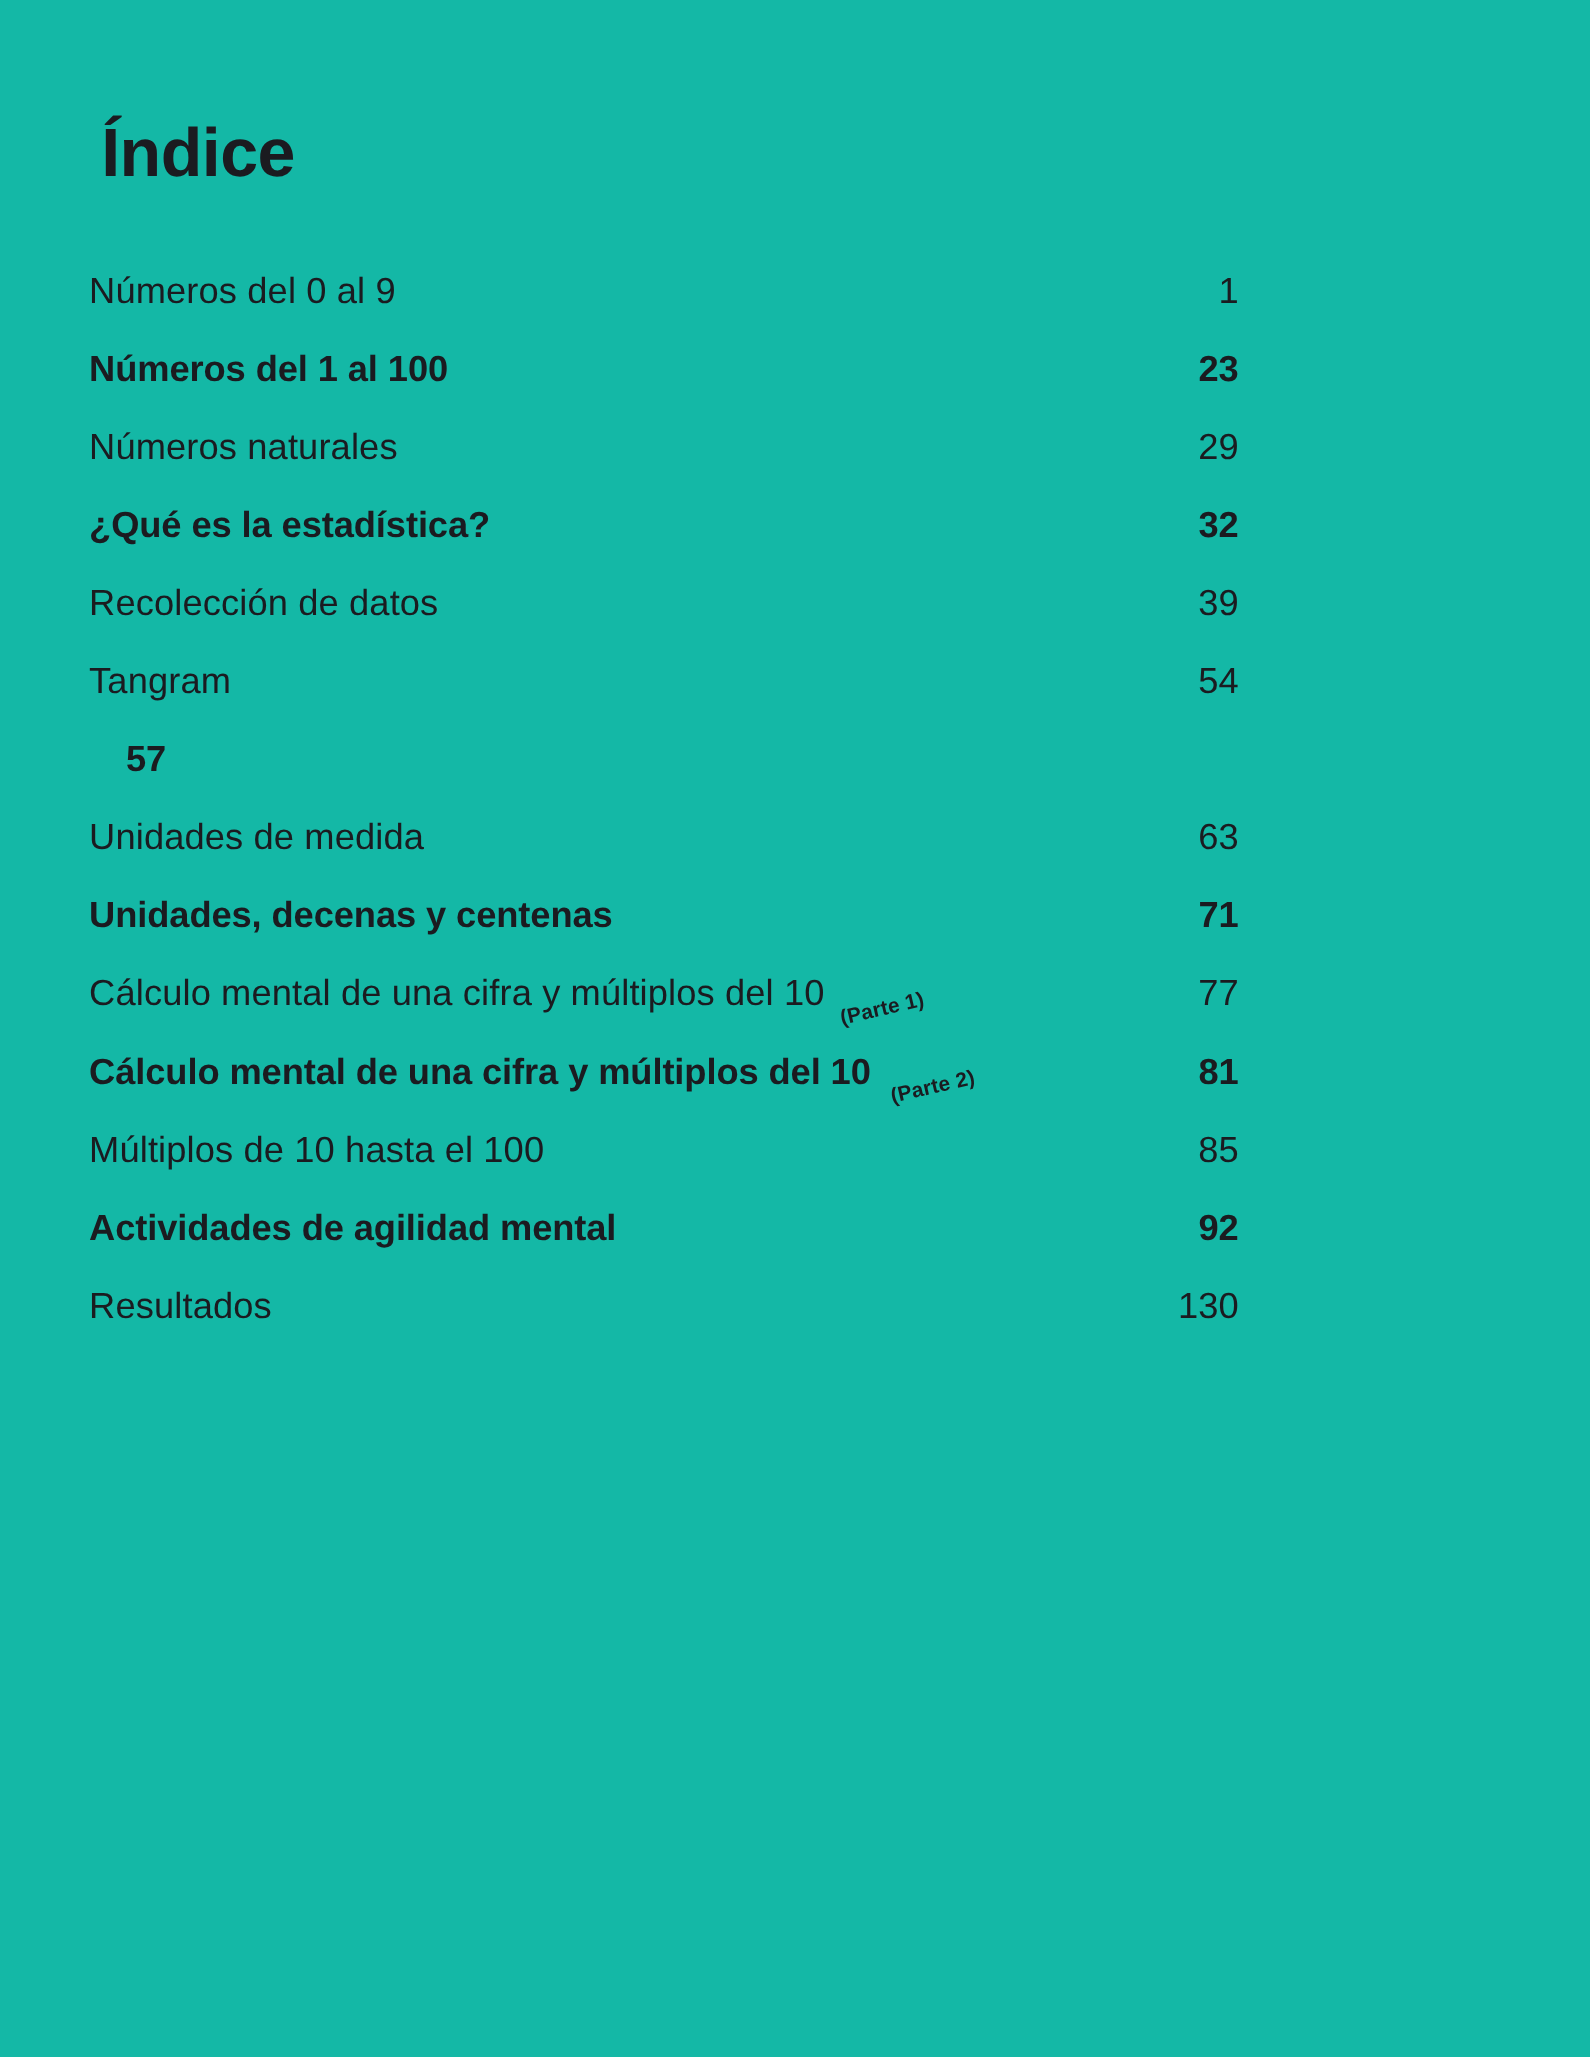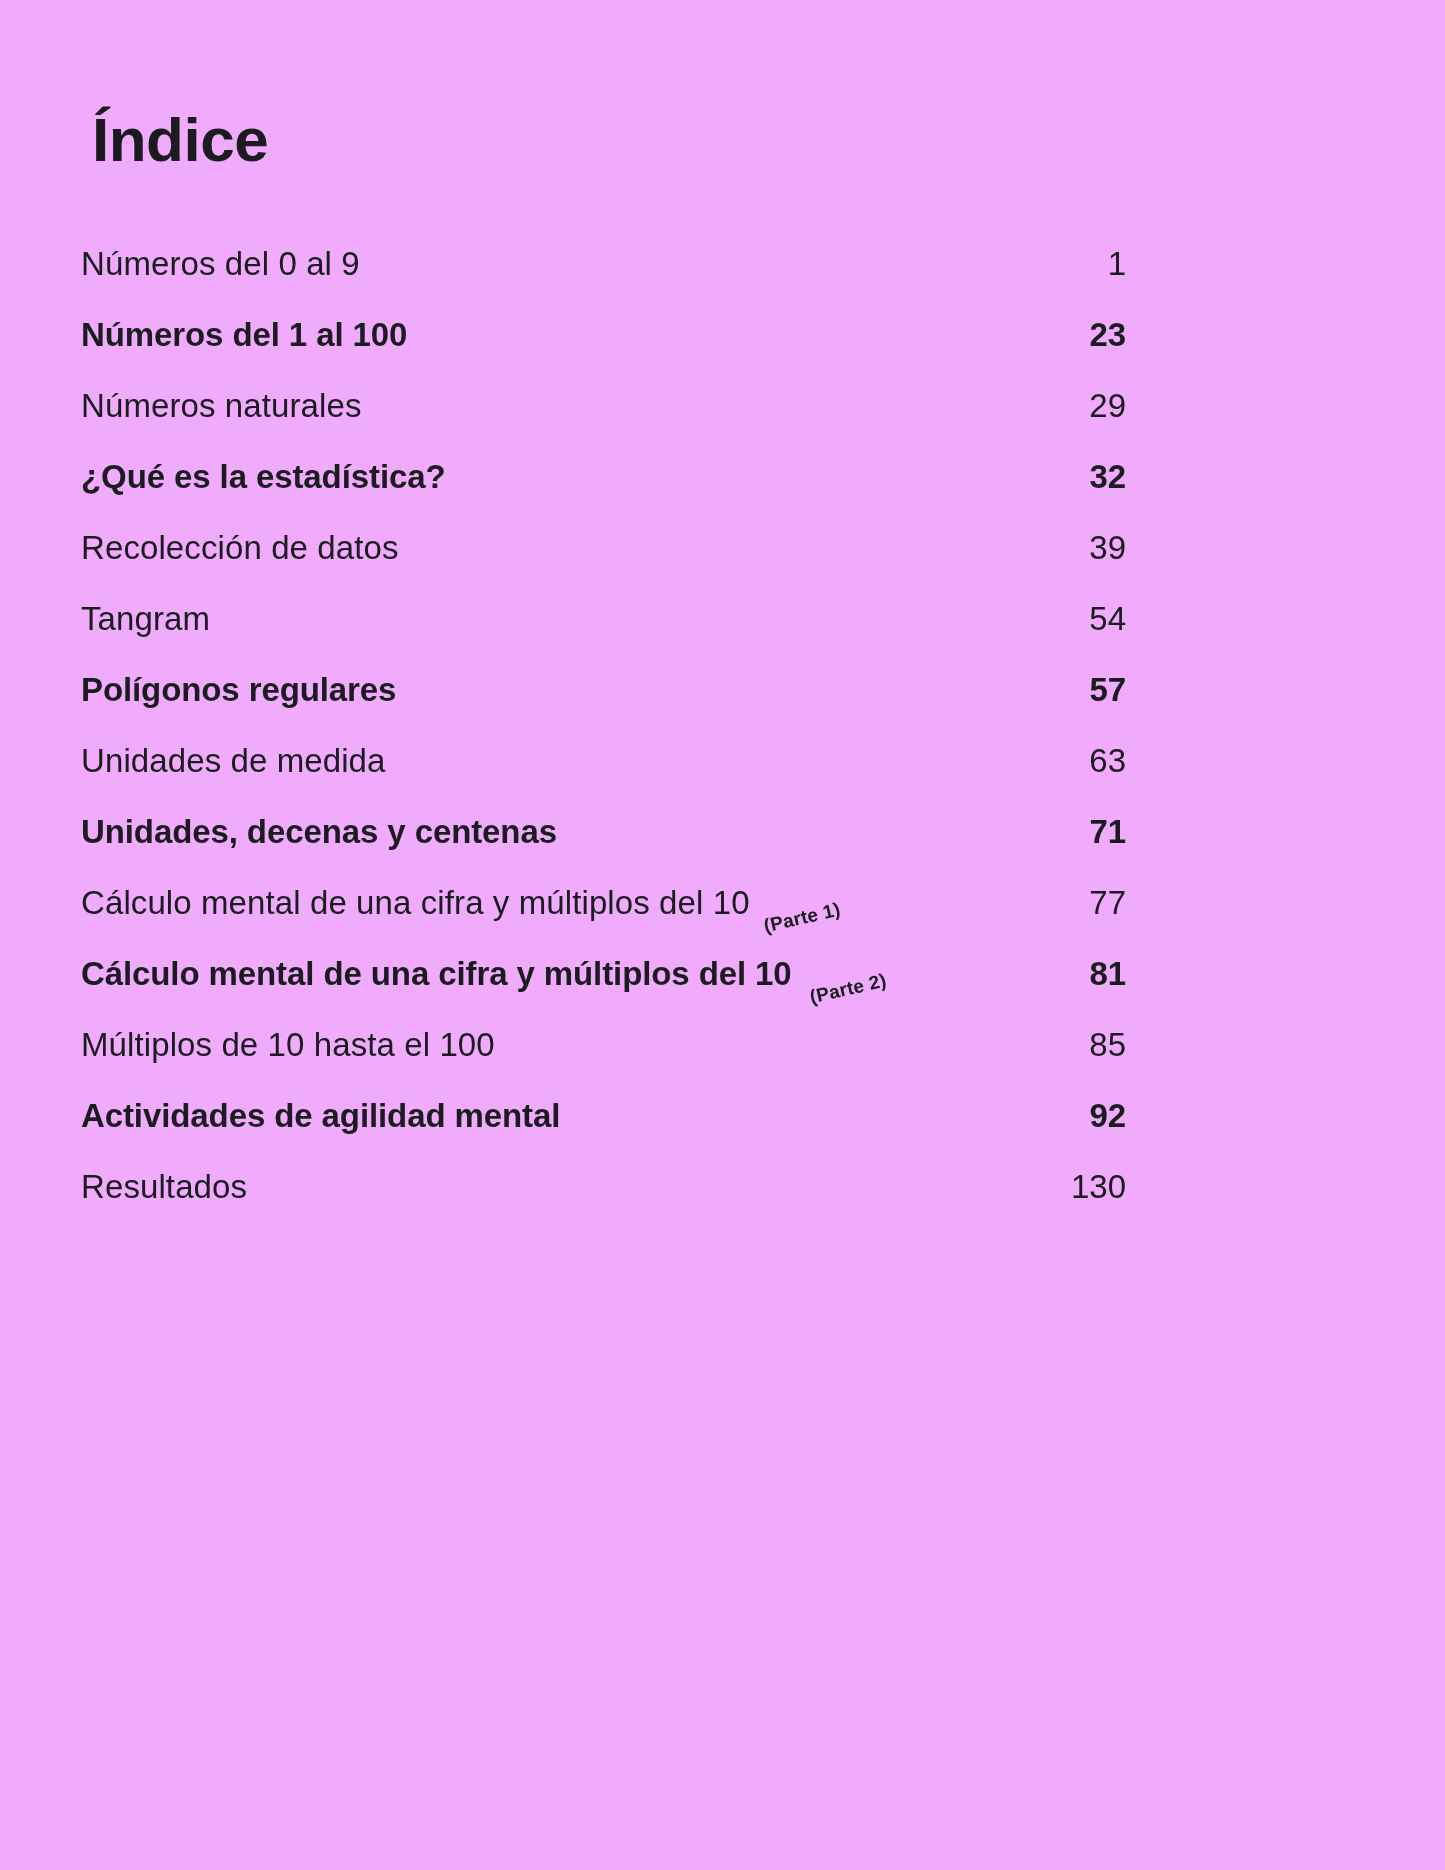--- a/index.html
+++ b/index.html
@@ -15,21 +15,21 @@
     -webkit-font-smoothing: antialiased;
     overflow: hidden;
   }
 
   .page {
     position: relative;
     width: 1445px;
     height: 1870px;
     box-sizing: border-box;
     padding: 0;
-    background: #f0abfc;
+    background: #14b8a6;
   }
 
   
   .toc-title {
     position: absolute;
     left: 92px;
     top: 62px;
     font-size: 62px;
     line-height: 1.15;
     font-weight: 700;
@@ -130,21 +130,20 @@
       </div>
       <div class="toc-row">
         <span class="toc-label">Recolección de datos</span>
         <span class="toc-page">39</span>
       </div>
       <div class="toc-row">
         <span class="toc-label">Tangram</span>
         <span class="toc-page">54</span>
       </div>
       <div class="toc-row is-bold">
-        <span class="toc-label">Polígonos regulares</span>
         <span class="toc-page">57</span>
       </div>
       <div class="toc-row">
         <span class="toc-label">Unidades de medida</span>
         <span class="toc-page">63</span>
       </div>
       <div class="toc-row is-bold">
         <span class="toc-label">Unidades, decenas y centenas</span>
         <span class="toc-page">71</span>
       </div>

